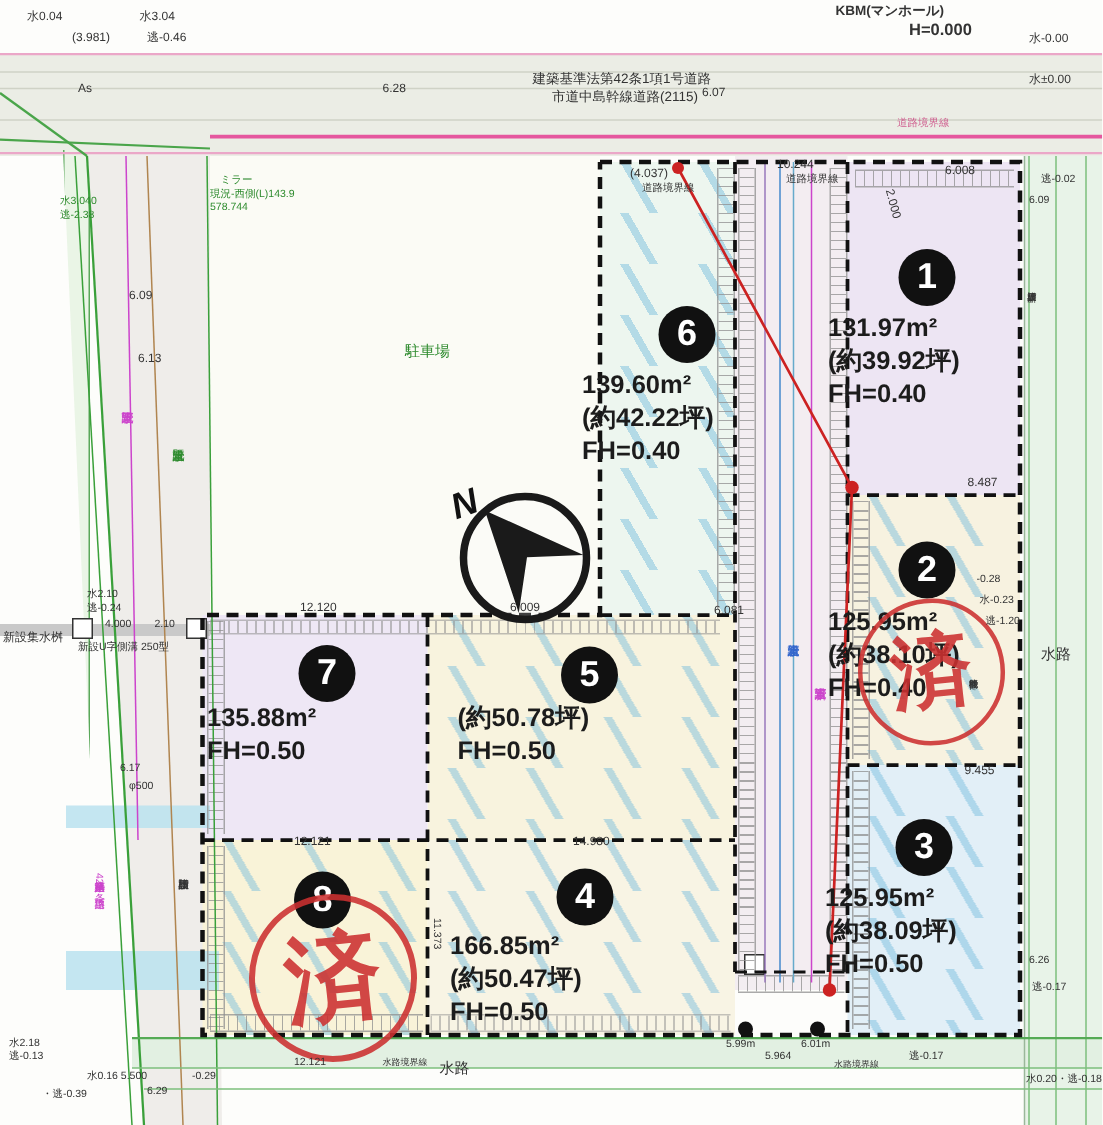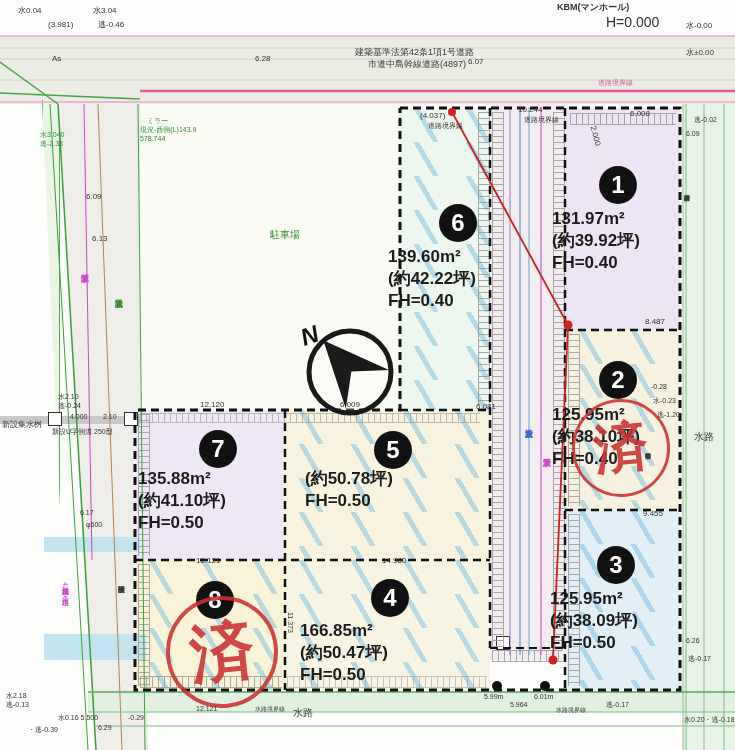--- a/index.html
+++ b/index.html
@@ -179,43 +179,42 @@
     <div>(約50.78坪)</div>
     <div>FH=0.50</div>
   </div>
   <div class="ptext" style="left:388px;top:246px;width:150px;">
     <div>139.60m²</div>
     <div>(約42.22坪)</div>
     <div>FH=0.40</div>
   </div>
   <div class="ptext" style="left:138px;top:468px;width:155px;">
     <div>135.88m²</div>
-    <div>(約41.10坪)</div>
     <div>FH=0.50</div>
   </div>
 
   <div class="stamp" style="left:572px;top:399px;width:92px;height:92px;font-size:54px;">済</div>
   <div class="stamp" style="left:166px;top:596px;width:104px;height:104px;font-size:64px;border-width:4px;">済</div>
 
   <div class="mini-dot" style="left:492px;top:681px;"></div>
   <div class="mini-dot" style="left:540px;top:681px;"></div>
 
   <div id="annotation-layer">
       <span class="ann" style="left: 18px; top: 7px; font-size: 8px; color: rgb(51, 51, 51);">水0.04</span>
       <span class="ann" style="left: 93px; top: 7px; font-size: 8px; color: rgb(51, 51, 51);">水3.04</span>
       <span class="ann" style="left: 48px; top: 21px; font-size: 8px; color: rgb(51, 51, 51);">(3.981)</span>
       <span class="ann" style="left: 98px; top: 21px; font-size: 8px; color: rgb(51, 51, 51);">逃-0.46</span>
       <span class="ann" style="left: 557px; top: 3px; font-size: 9px; color: rgb(51, 51, 51); font-weight: 700;">KBM(マンホール)</span>
-      <span class="ann" style="left: 566px; top: 15px; font-size: 14px; color: rgb(51, 51, 51); font-weight: 400; padding-left: 40px;">H=0.000</span>
+      <span class="ann" style="left: 566px; top: 15px; font-size: 11px; color: rgb(51, 51, 51); font-weight: 700; padding-left: 40px;">H=0.000</span>
       <span class="ann" style="left: 686px; top: 5px; font-size: 8px; color: rgb(51, 51, 51); margin-top: 44px;">水±0.00</span>
       <span class="ann" style="left: 686px; top: 22px; font-size: 8px; color: rgb(51, 51, 51);">水-0.00</span>
       <span class="ann" style="left: 52px; top: 55px; font-size: 8px; color: rgb(51, 51, 51);">As</span>
       <span class="ann" style="left: 255px; top: 55px; font-size: 8px; color: rgb(51, 51, 51);">6.28</span>
       <span class="ann" style="left: 355px; top: 48px; font-size: 9px; color: rgb(51, 51, 51);">建築基準法第42条1項1号道路</span>
-      <span class="ann" style="left: 368px; top: 60px; font-size: 9px; color: rgb(51, 51, 51);">市道中島幹線道路(4897)</span>
+      <span class="ann" style="left: 368px; top: 60px; font-size: 9px; color: rgb(51, 51, 51);">市道中島幹線道路(2115)</span>
       <span class="ann" style="left: 468px; top: 58px; font-size: 8px; color: rgb(51, 51, 51); text-align: right;">6.07</span>
       <span class="ann" style="left: 598px; top: 79px; font-size: 7px; color: rgb(208, 96, 144);">道路境界線</span>
       <span class="ann" style="left: 147px; top: 117px; font-size: 7px; color: rgb(46, 139, 46);">ミラー</span>
       <span class="ann" style="left: 140px; top: 126px; font-size: 7px; color: rgb(46, 139, 46);">現況-西側(L)143.9</span>
       <span class="ann" style="left: 140px; top: 135px; font-size: 7px; color: rgb(46, 139, 46);">578.744</span>
       <span class="ann" style="left: 270px; top: 230px; font-size: 10px; color: rgb(46, 139, 46);">駐車場</span>
       <span class="ann" style="left: 694px; top: 116px; font-size: 7px; color: rgb(51, 51, 51);">逃-0.02</span>
       <span class="ann" style="left: 686px; top: 130px; font-size: 7px; color: rgb(51, 51, 51);">6.09</span>
       <span class="ann" style="left: 420px; top: 112px; font-size: 8px; color: rgb(51, 51, 51);">(4.037)</span>
       <span class="ann" style="left: 428px; top: 122px; font-size: 7px; color: rgb(51, 51, 51);">道路境界線</span>

